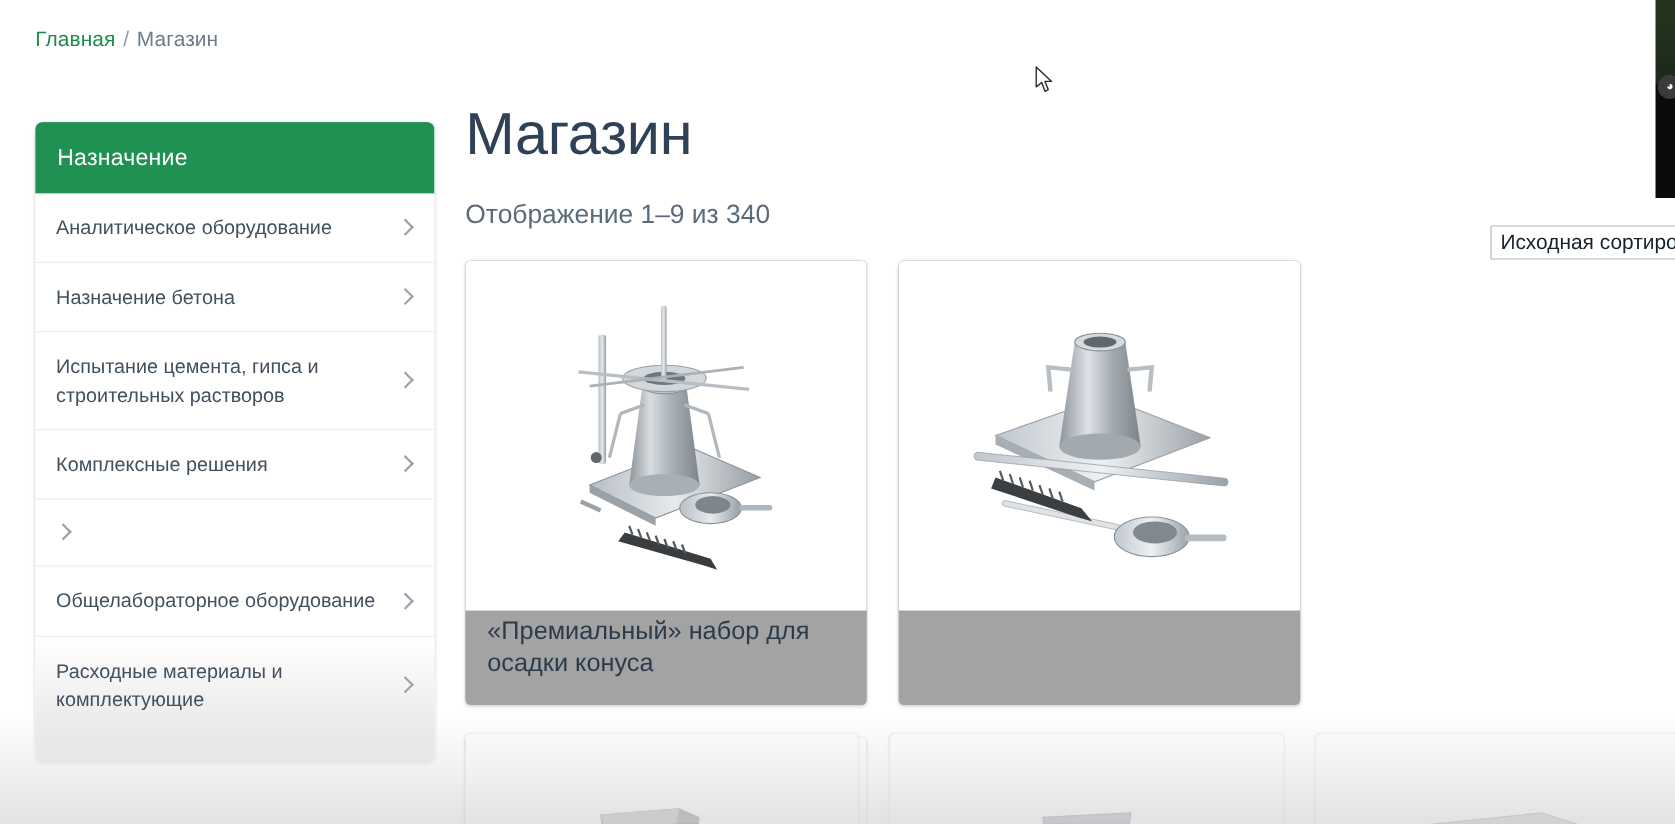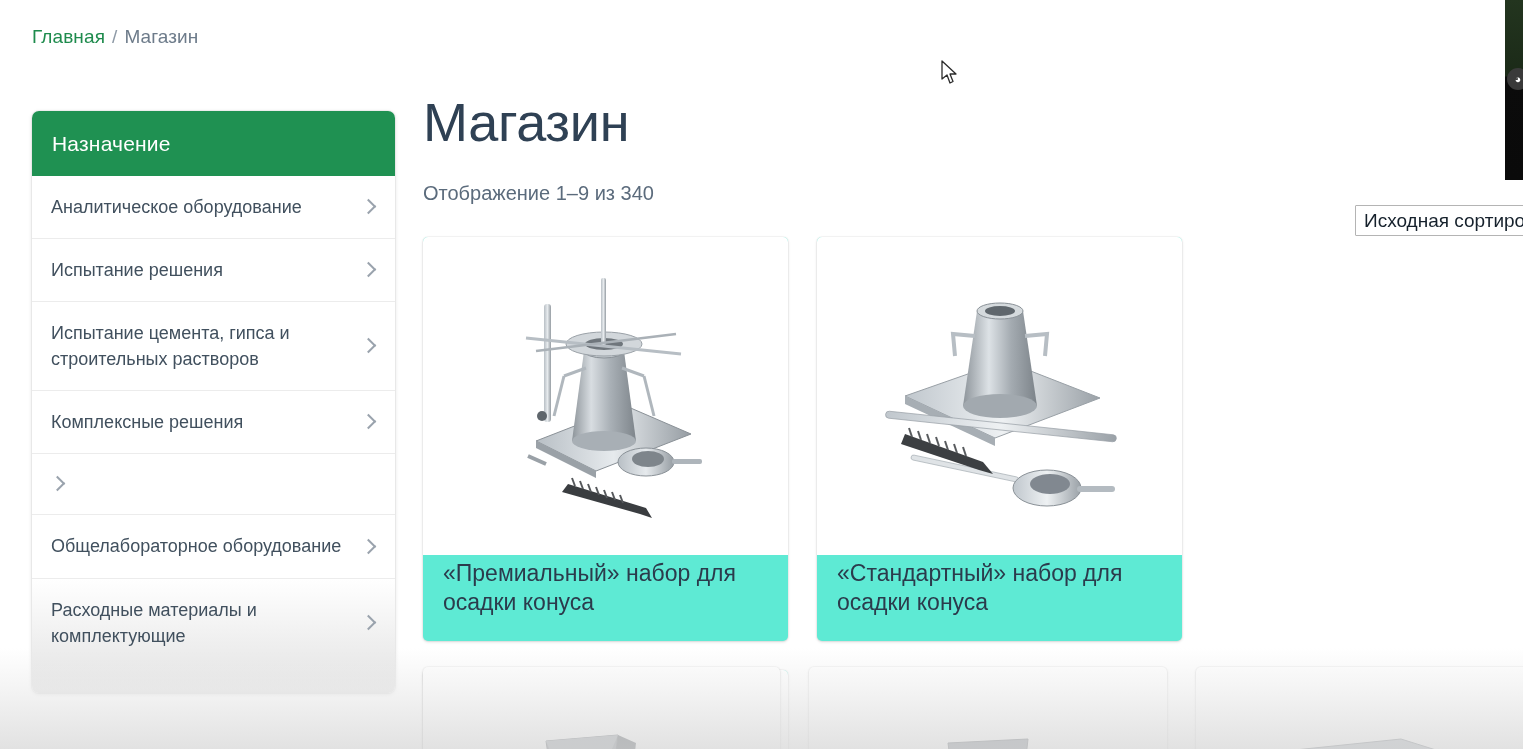--- a/index.html
+++ b/index.html
@@ -111,21 +111,21 @@
   }
   .page-title {
     font-size: 54px;
     font-weight: normal;
     color: #2f4154;
     letter-spacing: -0.3px;
     line-height: 1;
   }
   .result-count {
     margin-top: 33px;
-    font-size: 20px;
+    font-size: 24px;
     color: #5b6b7c;
   }
 
   
   .sort-select {
     position: absolute;
     left: 1355px;
     top: 205px;
     width: 178px;
     height: 31px;
@@ -147,21 +147,21 @@
     position: absolute;
     left: 423px;
     top: 237px;
     width: 1130px;
     display: flex;
     flex-wrap: wrap;
     gap: 29px;
   }
   .product-card {
     width: 365px;
-    background: #5eead4;
+    background: #a3a3a3;
     border-radius: 5px;
     box-shadow: 0 1px 3px rgba(0,0,0,0.14), 0 0 0 1px rgba(0,0,0,0.03);
     padding: 0 0 14px 0;
     cursor: pointer;
     overflow: hidden;
   }
   .product-image {
     height: 318px;
     display: flex;
     align-items: center;
@@ -257,21 +257,21 @@
   <div class="sidebar">
     <div class="sidebar-header">Назначение</div>
     <div class="sidebar-list">
 
       <div class="sidebar-item">
         <span class="sidebar-item-label">Аналитическое оборудование</span>
         <span class="chevron-icon"></span>
       </div>
 
       <div class="sidebar-item">
-        <span class="sidebar-item-label">Испытание решения</span>
+        <span class="sidebar-item-label">Назначение бетона</span>
         <span class="chevron-icon"></span>
       </div>
 
       <div class="sidebar-item">
         <span class="sidebar-item-label">Испытание цемента, гипса и строительных растворов</span>
         <span class="chevron-icon"></span>
       </div>
 
       <div class="sidebar-item">
         <span class="sidebar-item-label">Комплексные решения</span>
@@ -407,21 +407,20 @@
             <line x1="80" y1="185" x2="83" y2="194"></line>
             <line x1="89" y1="188" x2="92" y2="197"></line>
             <line x1="98" y1="191" x2="101" y2="200"></line>
           </g>
 
           <ellipse cx="182" cy="232" rx="34" ry="18" fill="url(#met2b)" stroke="#8a9197" stroke-width="1"></ellipse>
           <ellipse cx="185" cy="228" rx="20" ry="10" fill="#818890"></ellipse>
           <rect x="212" y="230" width="38" height="6" rx="3" fill="#b4bbc1"></rect>
         </svg>
       </div>
-      <div class="product-title">«Стандартный» набор для осадки конуса</div>
     </div>
 
     <div class="product-card">
       <div class="product-image">
         <svg width="300" height="280" viewBox="0 0 300 280">
           <defs>
             <linearGradient id="steel" x1="0" y1="0" x2="1" y2="0">
               <stop offset="0%" stop-color="#6e747a"></stop>
               <stop offset="12%" stop-color="#c4cad0"></stop>
               <stop offset="33%" stop-color="#e9edf0"></stop>

